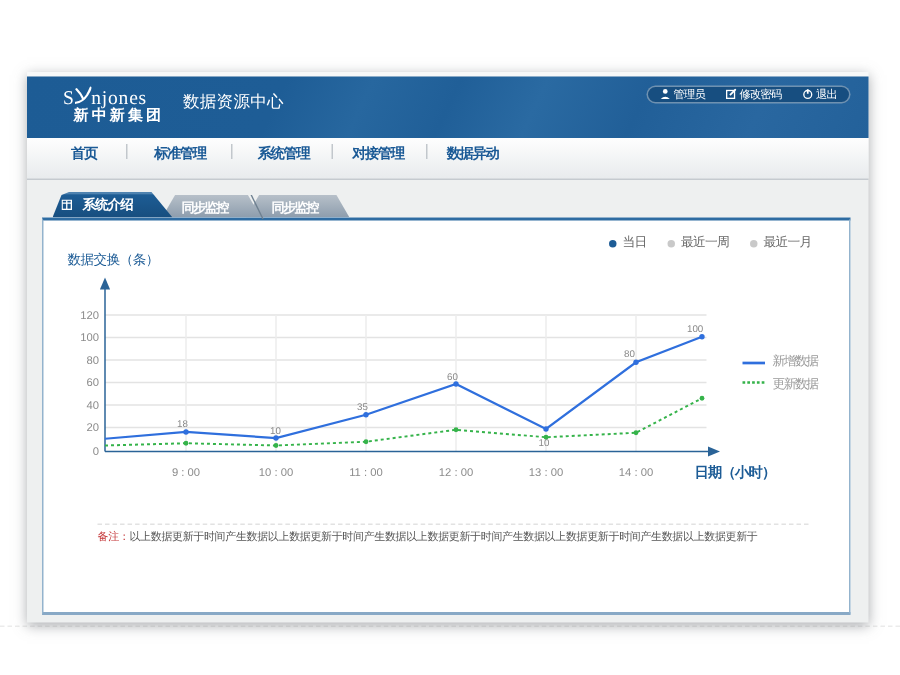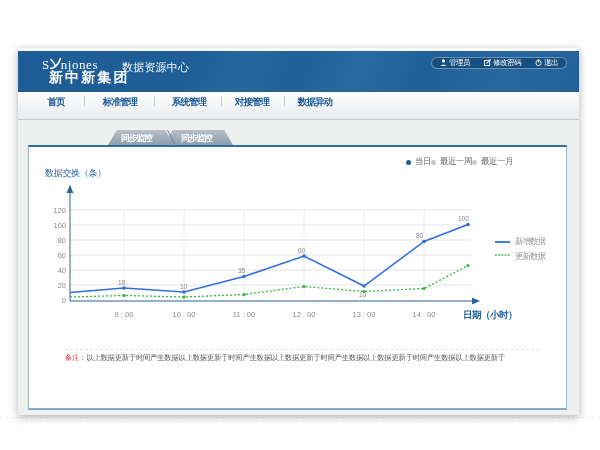--- a/index.html
+++ b/index.html
@@ -6,21 +6,21 @@
   html,body { width:600px; height:450px; overflow:hidden; background:#fff;
     font-family:"Liberation Sans", sans-serif; }
   #window { position:absolute; left:18px; top:48px; width:561px; height:367px;
     background:#eef0f0; box-shadow:0 2px 8px rgba(105,110,115,.55); }
   
   #hdr { position:absolute; left:0; top:3px; width:561px; height:41px;
     background:linear-gradient(115deg,#1d5c95 0%,#1e5d96 30%,#27679f 40%,#205f98 50%,#2a6aa2 60%,#215f98 72%,#2967a0 86%,#23619a 100%); }
   #logo { position:absolute; left:24px; top:6px; color:#fff; }
   #logo .en { font-size:13px; font-weight:normal; letter-spacing:.55px; line-height:13px; height:13px; white-space:nowrap;font-family:Liberation Serif, serif; }
   #logo .en svg { vertical-align:-2px; }
-  #logo .cn { font-size:14px; font-weight:bold; letter-spacing:2.1px; line-height:9px; margin:3px 0 0 7px; }
+  #logo .cn { font-size:10px; font-weight:bold; letter-spacing:2.1px; line-height:9px; margin:3px 0 0 7px; }
   #ptitle { position:absolute; left:104px; top:8.5px; color:#fff; font-size:11px; letter-spacing:.2px; }
   #pill { position:absolute; left:413px; top:5.5px; width:136px; height:12.5px; border-radius:7px;
     background:#174e80; border:1px solid rgba(255,255,255,.38);
     display:flex; align-items:center;
     color:#fff; font-size:7.5px; letter-spacing:-.5px; justify-content:space-between; padding:0 8px; }
   #pill span { display:flex; align-items:center; gap:2px; white-space:nowrap; }
   
   #nav { position:absolute; left:0; top:44px; width:561px; height:28px;
     background:linear-gradient(#fefefe,#e8ebed); border-bottom:1px solid #c5cacf; }
   #nav b { position:absolute; top:4px; transform:translateX(-50%);
@@ -40,21 +40,21 @@
     z-index:4; font-size:8.8px; letter-spacing:-1.1px; line-height:16px; }
   #tab2 .txt { position:absolute; left:13px; }
   #tab3 { left:146px; top:81.5px; width:69px; height:15.5px;
     background:linear-gradient(#b7c0c9,#8d9dad);
     clip-path:polygon(0 100%, 9px 0, 60px 0, 69px 100%);
     z-index:2; font-size:8.8px; letter-spacing:-1.1px; line-height:16px; }
   #tab3 .txt { position:absolute; left:17px; }
   
   #panel { position:absolute; left:10px; top:97px; width:539px; height:265px;
     background:#fff; border:1px solid #93b3cd; border-bottom:2px solid #88a9c6; border-top:2px solid #2e6ca2; z-index:2; }
-  #lg { position:absolute; left:377px; top:9px; display:flex; 
+  #lg { position:absolute; left:377px; top:9px; display:flex; gap:14px;
     font-size:8.5px; color:#666; align-items:center; letter-spacing:-.5px; }
   #lg span { display:flex; align-items:center; gap:4px; }
   .dot { width:5px; height:5px; border-radius:50%; display:inline-block; }
   #ylab { position:absolute; left:16px; top:20px; color:#1d5c96; font-size:9px; letter-spacing:-.3px;text-align:center; }
   #note { position:absolute; left:36px; top:202px; width:474px;
     border-top:1px dashed #e2e2e2; padding-top:3px;
     font-size:7.3px; color:#555; letter-spacing:-.2px; white-space:nowrap; }
   #note b { color:#c5393b; font-weight:normal; }
   #chart { position:absolute; left:0; top:0; }
   #bline { position:absolute; left:0; top:417px; width:600px; border-top:1px dashed #ebebeb; }
@@ -94,20 +94,27 @@
     <b style="left:38px">首页</b>
     <b style="left:102px">标准管理</b>
     <b style="left:171px">系统管理</b>
     <b style="left:234px">对接管理</b>
     <b style="left:297px">数据异动</b>
     <i style="left:66px"></i>
       <i style="left:136px"></i>
       <i style="left:203px"></i>
       <i style="left:266px"></i>
   </div>
+  <div class="tab" id="tab1">
+    <svg width="7" height="7" viewBox="0 0 8 8">
+        <rect x="0.5" y="0.5" width="7" height="7" fill="none" stroke="#fff"></rect>
+        <path d="M4,0.5 L4,7.5 M0.5,2.8 L7.5,2.8" stroke="#fff"></path>
+      </svg>
+    <span class="txt">系统介绍</span>
+  </div>
   <div class="tab" id="tab2">
       <span class="txt">同步监控</span>
     </div>
   <div id="tabdiv"></div>
   <div class="tab" id="tab3">
       <span class="txt">同步监控</span>
     </div>
   <div id="panel">
     <div id="lg">
       <span><span class="dot" style="background:#1d5c96"></span>当日</span>

